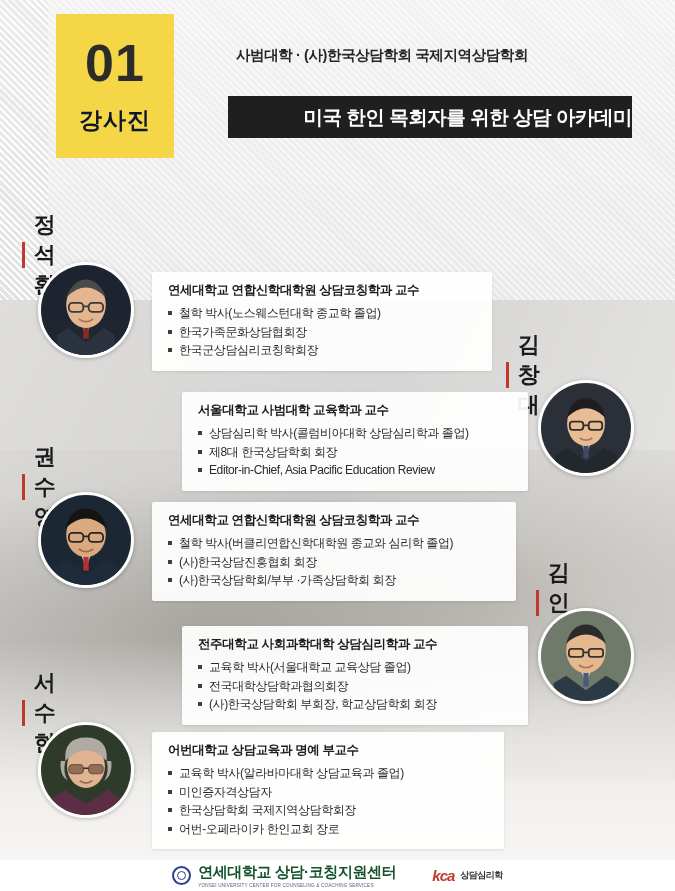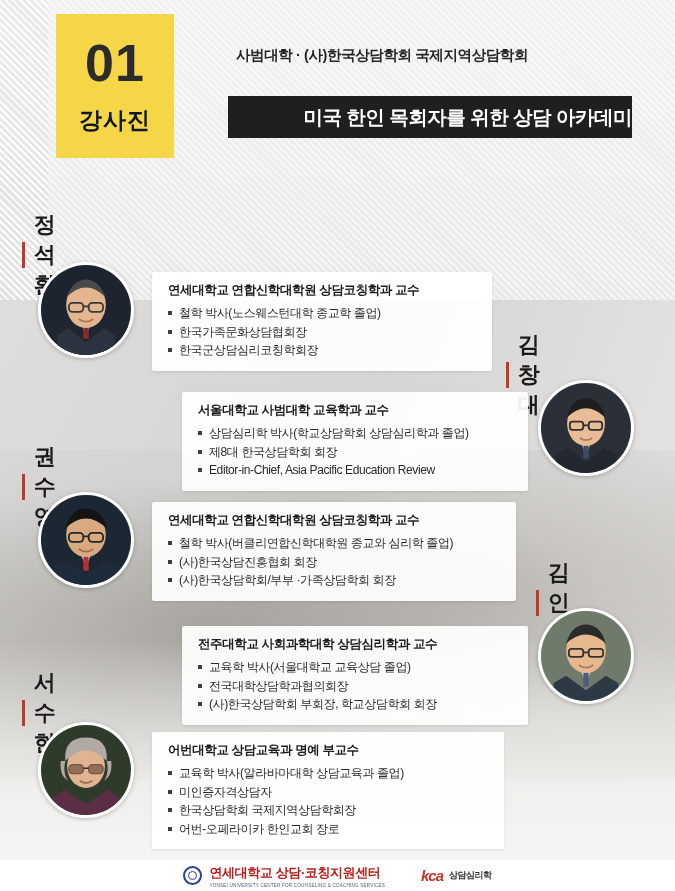--- a/index.html
+++ b/index.html
@@ -111,21 +111,21 @@
   }
   .logo-a { display: flex; align-items: center; gap: 7px; }
   .seal {
     width: 19px; height: 19px; border-radius: 50%;
     border: 2px solid #2a3f8f; position: relative;
   }
   .seal::after{
     content:""; position:absolute; left:3px; top:3px; right:3px; bottom:3px;
     border:1px solid #2a3f8f; border-radius:50%;
   }
-  .logo-a .t1 { font-size: 13px; font-weight: bold; color: #b91c1c; letter-spacing: -0.4px; }
+  .logo-a .t1 { font-size: 15px; font-weight: bold; color: #14532d; letter-spacing: -0.4px; }
   .logo-a .t2 { font-size: 4.6px; color: #55607f; letter-spacing: 0.2px; display:block; margin-top:1px;}
   .logo-b { display: flex; align-items: center; gap: 6px; }
   .logo-b .kca { font-size: 15px; font-weight: bold; color: #c0392b; letter-spacing: -1px; font-style: italic;}
   .logo-b .kt { font-size: 9px; font-weight: bold; color: #333; letter-spacing: -0.5px; }
 </style>
 </head>
 <body>
 
 <div class="bg-top"></div>
 <div class="bg-hatch-left"></div>
@@ -188,21 +188,21 @@
       <path d="M29 38 q21 -20 42 0 q-5 -21 -21 -21 q-16 0 -21 21z" fill="#1e1e1e"></path>
       <rect x="32" y="43" width="15" height="9" rx="3" fill="none" stroke="#2f2f2f" stroke-width="2"></rect>
       <rect x="53" y="43" width="15" height="9" rx="3" fill="none" stroke="#2f2f2f" stroke-width="2"></rect>
       <line x1="47" y1="47" x2="53" y2="47" stroke="#2f2f2f" stroke-width="2"></line>
       <path d="M43 61 q7 5 14 0" stroke="#ad7c5e" stroke-width="2" fill="none"></path>
     </svg>
   </div>
   <div class="card" style="left:182px; top:392px; width:346px;">
     <div class="role">서울대학교 사범대학 교육학과 교수</div>
     <ul>
-      <li>상담심리학 박사(학교상담학회 상담심리학과 졸업)</li>
+      <li>상담심리학 박사(콜럼비아대학 상담심리학과 졸업)</li>
       <li>제8대 한국상담학회 회장</li>
       <li>Editor-in-Chief, Asia Pacific Education Review</li>
     </ul>
   </div>
 </div>
 
 <div class="person">
   <div class="name-tag" style="left:22px; top:442px;">
     <div class="bar"></div>
     <div class="nm">권수영</div>

